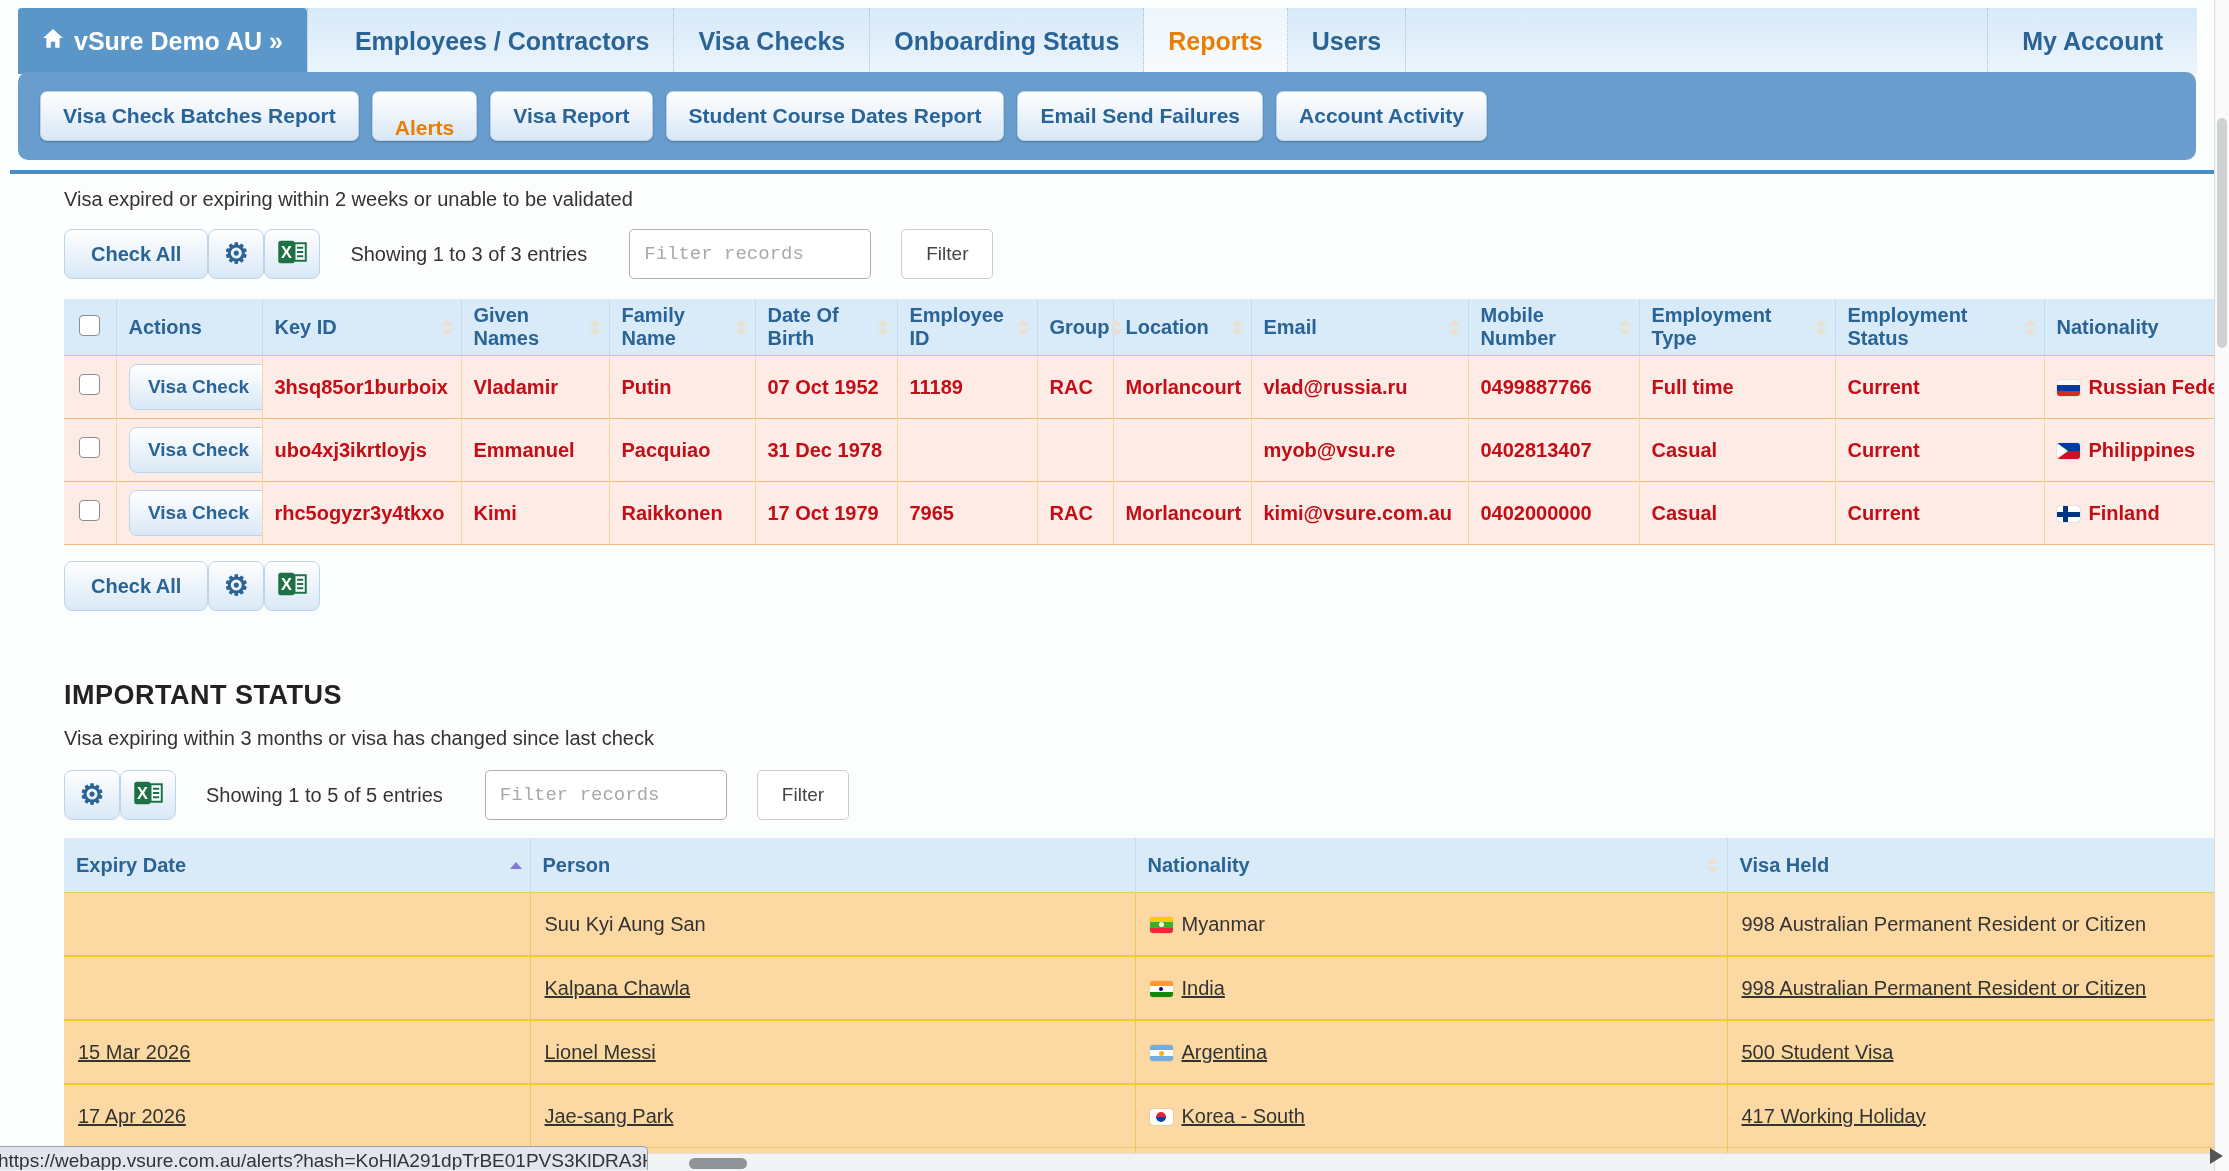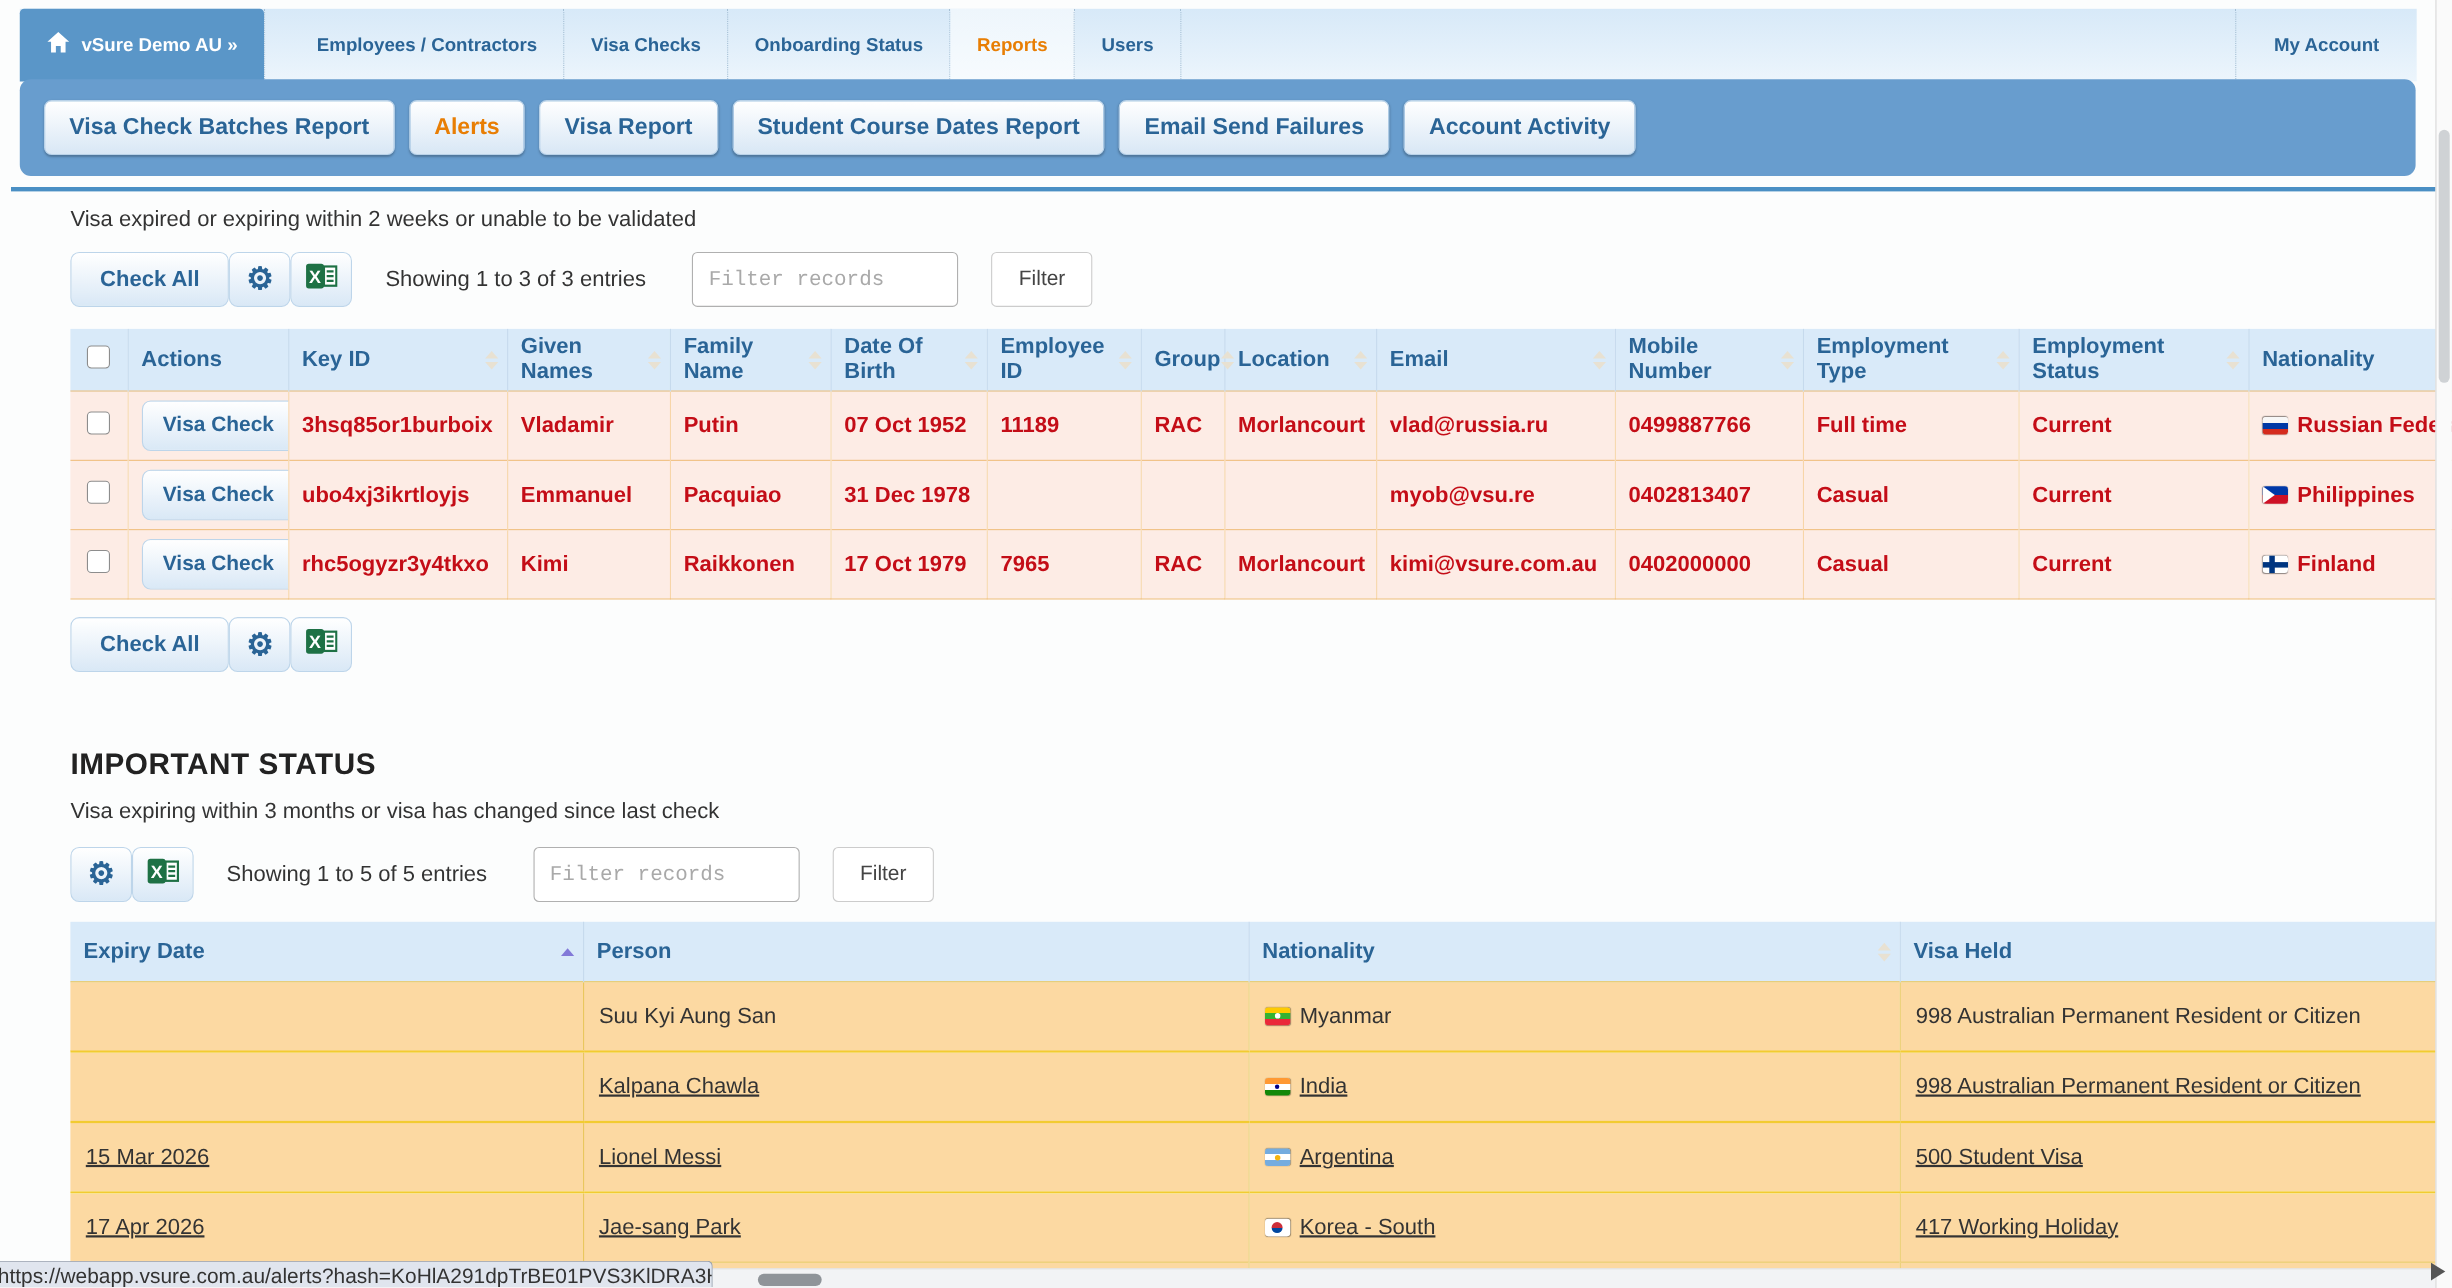--- a/index.html
+++ b/index.html
@@ -2,36 +2,36 @@
 <html><head>
 <meta charset="utf-8">
 <style>
   html,body{margin:0;padding:0;}
   body{font-family:"Liberation Sans", sans-serif; background:#ffffff;}
   .page{position:relative;width:2229px;height:1171px;overflow:hidden;background:#fcfdfd;}
 
   
   .topnav{position:absolute;left:18px;top:8px;width:2179px;height:66px;
     background:linear-gradient(to bottom,#d7e9f8,#ecf5fc);
-    display:flex;align-items:stretch;font-size:17px;font-weight:bold;color:#2a6496;}
+    display:flex;align-items:stretch;font-size:25px;font-weight:bold;color:#2a6496;}
   .home-tab{background:#5a96c8;color:#fff;display:flex;align-items:center;gap:10px;
     padding:0 24px;border-radius:4px 4px 0 0;cursor:pointer;}
   .tab{display:flex;align-items:center;padding:0 24px;border-right:1px dotted #a5bfd4;cursor:pointer;}
   .tab.first{border-left:1px dotted #a5bfd4;padding-left:47px;}
   .tab.active-report{color:#e87e04;background:linear-gradient(to bottom,#eef6fc,#f7fbfe);}
   .nav-spacer{flex:1;}
   .tab.my-account{border-right:none;border-left:1px dotted #a5bfd4;padding:0 34px;}
 
   
   .subnav{position:absolute;left:18px;top:72px;width:2178px;height:88px;background:#689dce;
     border-radius:10px;display:flex;align-items:center;gap:13px;padding-left:22px;box-sizing:border-box;}
   .subbtn{height:48px;display:flex;align-items:center;padding:0 22px;border-radius:7px;
     background:linear-gradient(to bottom,#ffffff,#d8e7f5);border:1px solid #b9d2e8;
     font-size:21px;font-weight:bold;color:#2a6496;cursor:pointer;box-shadow:0 1px 2px rgba(0,0,0,.25);}
-  .subbtn.active{color:#e87e04;}
+  .subbtn.active{color:#e87e04;align-items:flex-end;}
 
   .divider-line{position:absolute;left:10px;top:170px;width:2205px;height:4px;background:#4a8fc4;}
 
   
   .controls{display:flex;align-items:center;}
   .btn{height:50px;border-radius:8px;background:linear-gradient(to bottom,#ffffff,#d9e8f6);
     border:1px solid #bdd5ea;font-size:20px;font-weight:bold;color:#2a6496;
     font-family:"Liberation Sans",sans-serif;cursor:pointer;display:flex;align-items:center;justify-content:center;}
   .btn.text{padding:0 26px;}
   .btn.icon{width:56px;}

